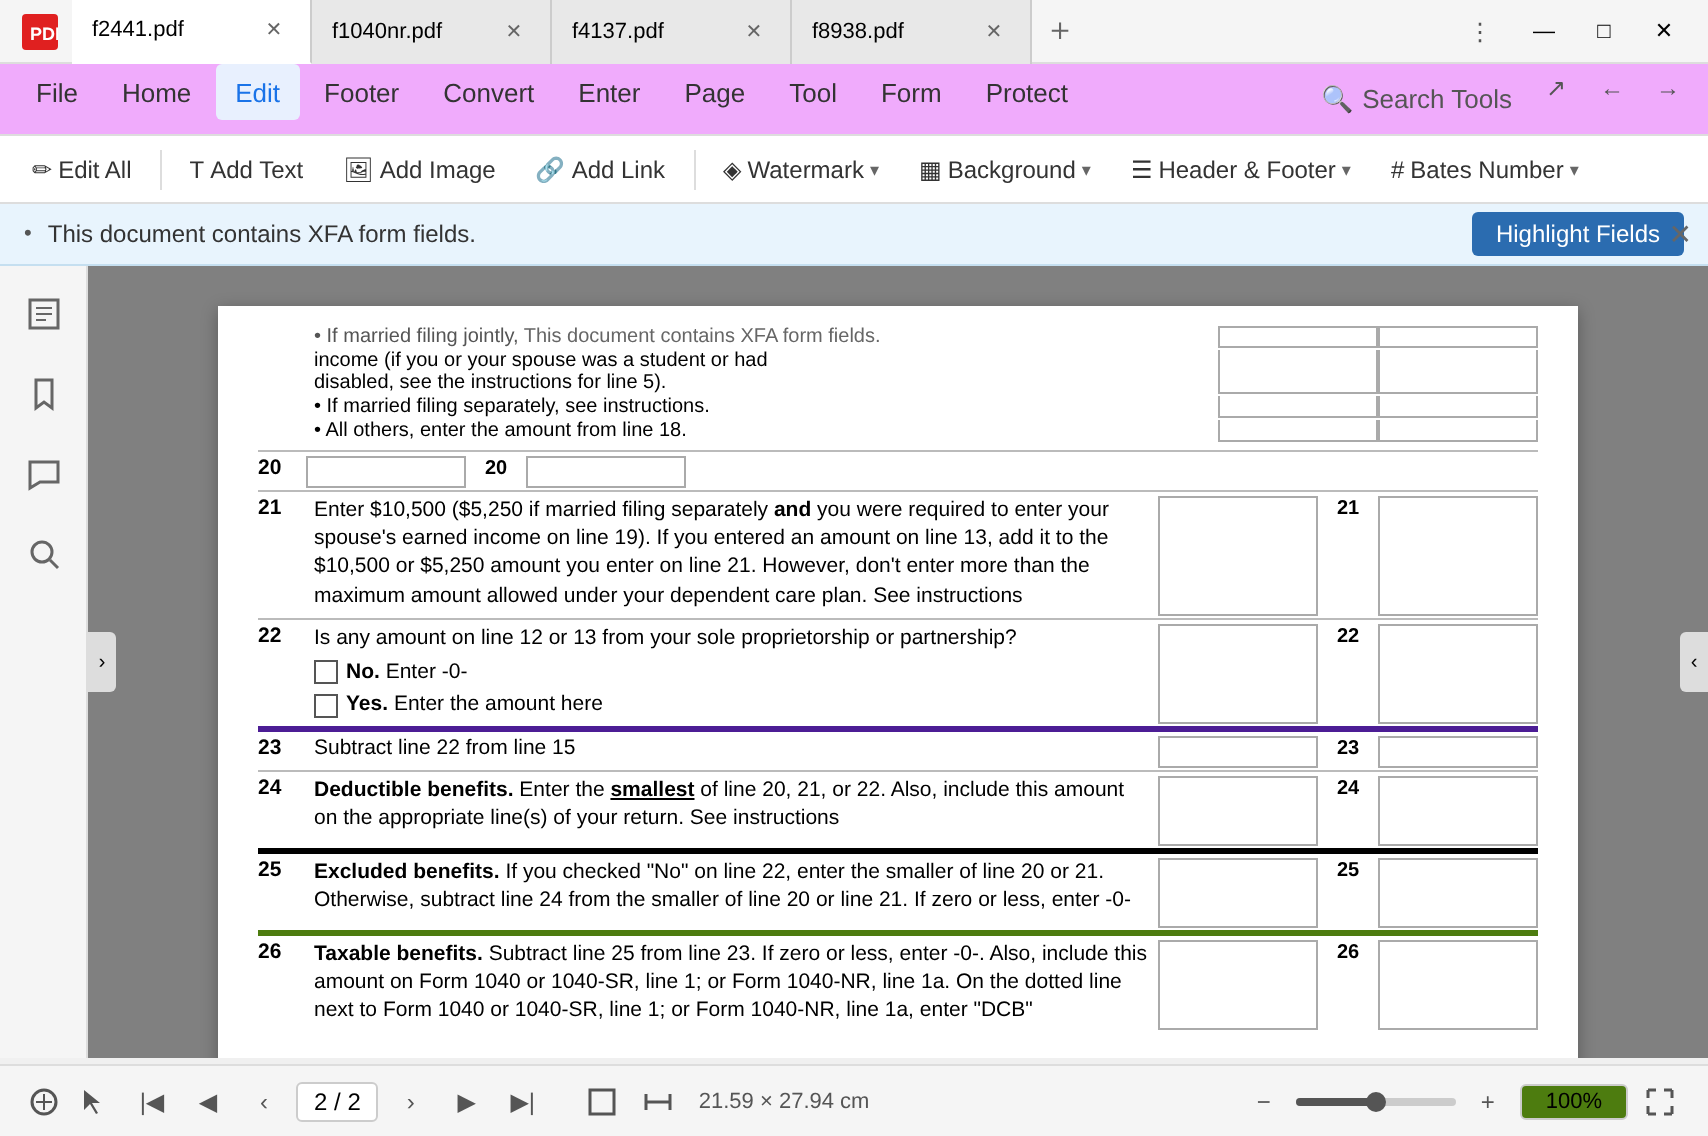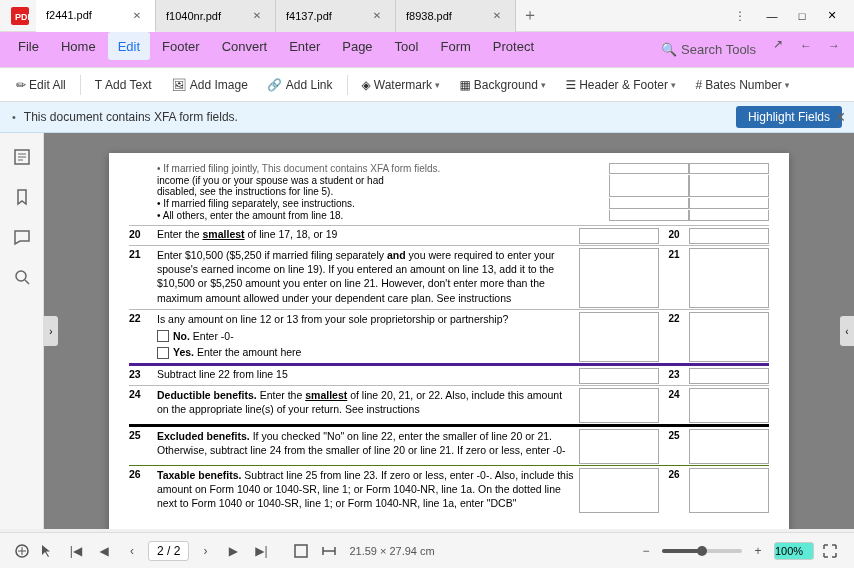--- a/index.html
+++ b/index.html
@@ -99,21 +99,21 @@
       display: flex; align-items: center; padding: 0 12px; gap: 8px;
     }
     .status-text { font-size: 11px; color: #555; flex: 1; }
     .page-nav { display: flex; align-items: center; gap: 4px; }
     .nav-btn { width: 24px; height: 24px; display: flex; align-items: center; justify-content: center; cursor: pointer; border-radius: 3px; color: #555; }
     .page-indicator { font-size: 12px; background: #fff; border: 1px solid #ccc; padding: 2px 8px; border-radius: 3px; }
     .zoom-bar { display: flex; align-items: center; gap: 4px; margin-left: auto; }
     .zoom-slider-track { width: 80px; height: 4px; background: #ccc; border-radius: 2px; position: relative; cursor: pointer; }
     .zoom-slider-fill { width: 50%; height: 100%; background: #555; border-radius: 2px; }
     .zoom-slider-thumb { position: absolute; top: 50%; right: 50%; transform: translate(50%, -50%); width: 10px; height: 10px; background: #555; border-radius: 50%; }
-    .zoom-level { font-size: 11px; min-width: 40px; text-align: left; background: #5eead4; border: 1px solid #ccc; padding: 2px 0; border-radius: 3px; }
+    .zoom-level { font-size: 11px; min-width: 40px; text-align: right; background: #4d7c0f; border: 1px solid #ccc; padding: 2px 12px; border-radius: 3px; }
 
     .bold { font-weight: bold; }
     .underline { text-decoration: underline; }
   </style>
 </head>
 <body>
 
 <div class="title-bar">
   <div class="app-icon">
     <svg viewBox="0 0 18 18" fill="none">
@@ -274,21 +274,20 @@
         </div>
         <div style="display:flex; margin-bottom:4px;">
           <div style="width:24px; flex-shrink:0;"></div>
           <div style="flex:1; font-size:10px; padding: 0 4px;">• All others, enter the amount from line 18.</div>
           <div style="width:80px; border:1px solid #aaa; border-top:none;"></div>
           <div style="width:80px; border:1px solid #aaa; border-top:none;"></div>
         </div>
 
         <div style="display:flex; margin-bottom:1px; border-top:1px solid #bbb; padding-top:2px;">
           <div style="width:24px; font-weight:bold; font-size:10.5px; flex-shrink:0;">20</div>
-          <div style="flex:1; font-size:10.5px; padding: 0 4px;">Enter the <span class="underline bold">smallest</span> of line 17, 18, or 19</div>
           <div style="width:80px; border:1px solid #aaa; min-height:16px;"></div>
           <div style="width:30px; text-align:center; font-weight:bold; font-size:10px; padding-top:1px;">20</div>
           <div style="width:80px; border:1px solid #aaa; min-height:16px;"></div>
         </div>
 
         <div style="display:flex; margin-bottom:1px; border-top:1px solid #bbb; padding-top:2px;">
           <div style="width:24px; font-weight:bold; font-size:10.5px; flex-shrink:0;">21</div>
           <div style="flex:1; font-size:10.5px; padding: 0 4px; line-height:1.35;">
             Enter $10,500 ($5,250 if married filing separately <span class="bold">and</span> you were required to enter your spouse's earned income on line 19). If you entered an amount on line 13, add it to the $10,500 or $5,250 amount you enter on line 21. However, don't enter more than the maximum amount allowed under your dependent care plan. See instructions
           </div>
@@ -336,21 +335,21 @@
         <div style="display:flex; margin-bottom:1px; border-top:3px solid #000000; padding-top:2px;">
           <div style="width:24px; font-weight:bold; font-size:10.5px; flex-shrink:0;">25</div>
           <div style="flex:1; font-size:10.5px; padding: 0 4px; line-height:1.35;">
             <span class="bold">Excluded benefits.</span> If you checked "No" on line 22, enter the smaller of line 20 or 21. Otherwise, subtract line 24 from the smaller of line 20 or line 21. If zero or less, enter -0-
           </div>
           <div style="width:80px; border:1px solid #aaa; min-height:35px;"></div>
           <div style="width:30px; text-align:center; font-weight:bold; font-size:10px; padding-top:1px;">25</div>
           <div style="width:80px; border:1px solid #aaa; min-height:35px;"></div>
         </div>
 
-        <div style="display:flex; margin-bottom:10px; border-top:1px solid #4d7c0f; padding-top:2px;">
+        <div style="display:flex; margin-bottom:10px; border-top:3px solid #4d7c0f; padding-top:2px;">
           <div style="width:24px; font-weight:bold; font-size:10.5px; flex-shrink:0;">26</div>
           <div style="flex:1; font-size:10.5px; padding: 0 4px; line-height:1.35;">
             <span class="bold">Taxable benefits.</span> Subtract line 25 from line 23. If zero or less, enter -0-. Also, include this amount on Form 1040 or 1040-SR, line 1; or Form 1040-NR, line 1a. On the dotted line next to Form 1040 or 1040-SR, line 1; or Form 1040-NR, line 1a, enter "DCB"
           </div>
           <div style="width:80px; border:1px solid #aaa; min-height:45px;"></div>
           <div style="width:30px; text-align:center; font-weight:bold; font-size:10px; padding-top:1px;">26</div>
           <div style="width:80px; border:1px solid #aaa; min-height:45px;"></div>
         </div>
 
         <div class="section-header" style="text-align:center; font-size:10.5px; padding: 6px 0 4px; border-top:1px solid #bbb;">

